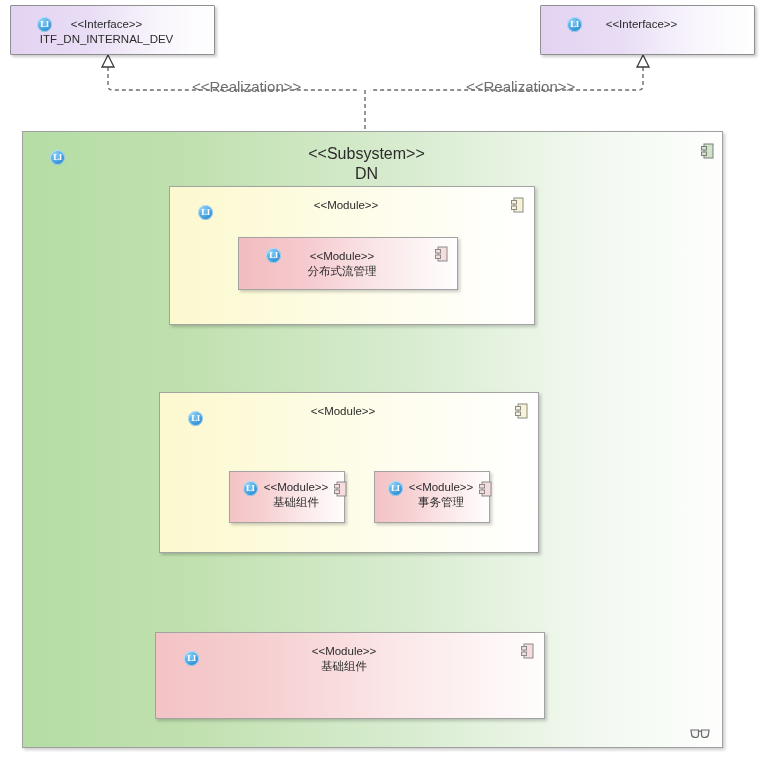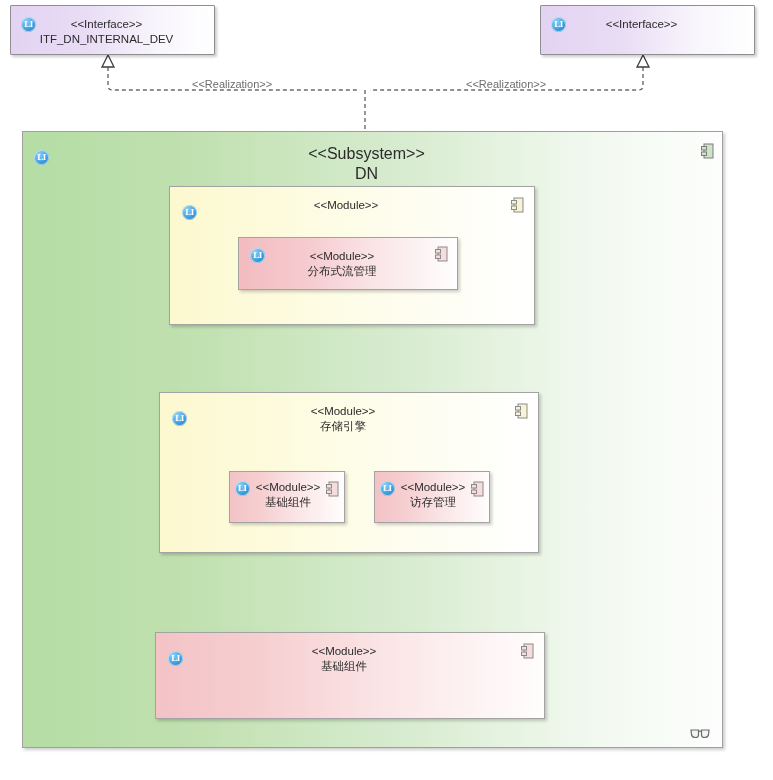--- a/index.html
+++ b/index.html
@@ -93,20 +93,21 @@
   
   .li-badge {
     position: absolute;
     width: 15px; height: 15px;
     border-radius: 50%;
     background: radial-gradient(circle at 34% 28%, #8fd0f5 0%, #4ba7e4 48%, #1d7fc4 82%, #15639b 100%);
     box-shadow: 0 0 0 1px rgba(255,255,255,0.55) inset;
     display: flex;
     align-items: center;
     justify-content: center;
+    margin-left: 16px;
   }
   .li-badge > span {
     font-family: "Liberation Serif", "DejaVu Serif", serif;
     font-size: 9px;
     font-weight: bold;
     color: #ffffff;
     line-height: 1;
     letter-spacing: -0.5px;
     transform: translateY(-0.5px);
   }
@@ -121,21 +122,21 @@
 
   
   #wires {
     position: absolute;
     left: 0; top: 0;
     width: 773px; height: 780px;
     pointer-events: none;
   }
   .edge-label {
     position: absolute;
-    font-size: 11px;
+    font-size: 15px;
     color: #6d6d6d;
     white-space: nowrap;
     text-align: center;
   }
 
   
   .glasses {
     position: absolute;
     width: 20px; height: 11px;
   }
@@ -229,21 +230,20 @@
         </svg>
       </div>
     </div>
 
     <div class="node mod-yellow" style="left:136px; top:260px; width:380px; height:161px;">
       <div class="li-badge" style="left:12px; top:18px;">
           <span>LI</span>
         </div>
       <div class="node-title">
         <span class="stereo">&lt;&lt;Module&gt;&gt;</span>
-        <span class="nm">存储引擎</span>
       </div>
       <svg class="comp-glyph" style="right:10px; top:10px;" viewBox="0 0 13 16">
         <rect x="3" y="1" width="9" height="14" fill="#f7f3d4" stroke="#8a8a8a" stroke-width="1"></rect>
         <rect x="0.5" y="3.5" width="5" height="3.5" fill="#f7f3d4" stroke="#8a8a8a" stroke-width="1"></rect>
         <rect x="0.5" y="9" width="5" height="3.5" fill="#f7f3d4" stroke="#8a8a8a" stroke-width="1"></rect>
       </svg>
 
       <div class="node mod-pink leaf" style="left:69px; top:78px; width:116px; height:52px;">
         <div class="leaf-row">
           <div class="li-badge inline">
@@ -261,21 +261,21 @@
         </div>
       </div>
 
       <div class="node mod-pink leaf" style="left:214px; top:78px; width:116px; height:52px;">
         <div class="leaf-row">
           <div class="li-badge inline">
               <span>LI</span>
             </div>
           <div class="leaf-text">
             <span class="stereo">&lt;&lt;Module&gt;&gt;</span>
-            <span class="nm">访存管理</span>
+            <span class="nm">事务管理</span>
           </div>
           <svg class="comp-glyph inline" viewBox="0 0 13 16">
             <rect x="3" y="1" width="9" height="14" fill="#f6dcdd" stroke="#8a8a8a" stroke-width="1"></rect>
             <rect x="0.5" y="3.5" width="5" height="3.5" fill="#f6dcdd" stroke="#8a8a8a" stroke-width="1"></rect>
             <rect x="0.5" y="9" width="5" height="3.5" fill="#f6dcdd" stroke="#8a8a8a" stroke-width="1"></rect>
           </svg>
         </div>
       </div>
     </div>
 

